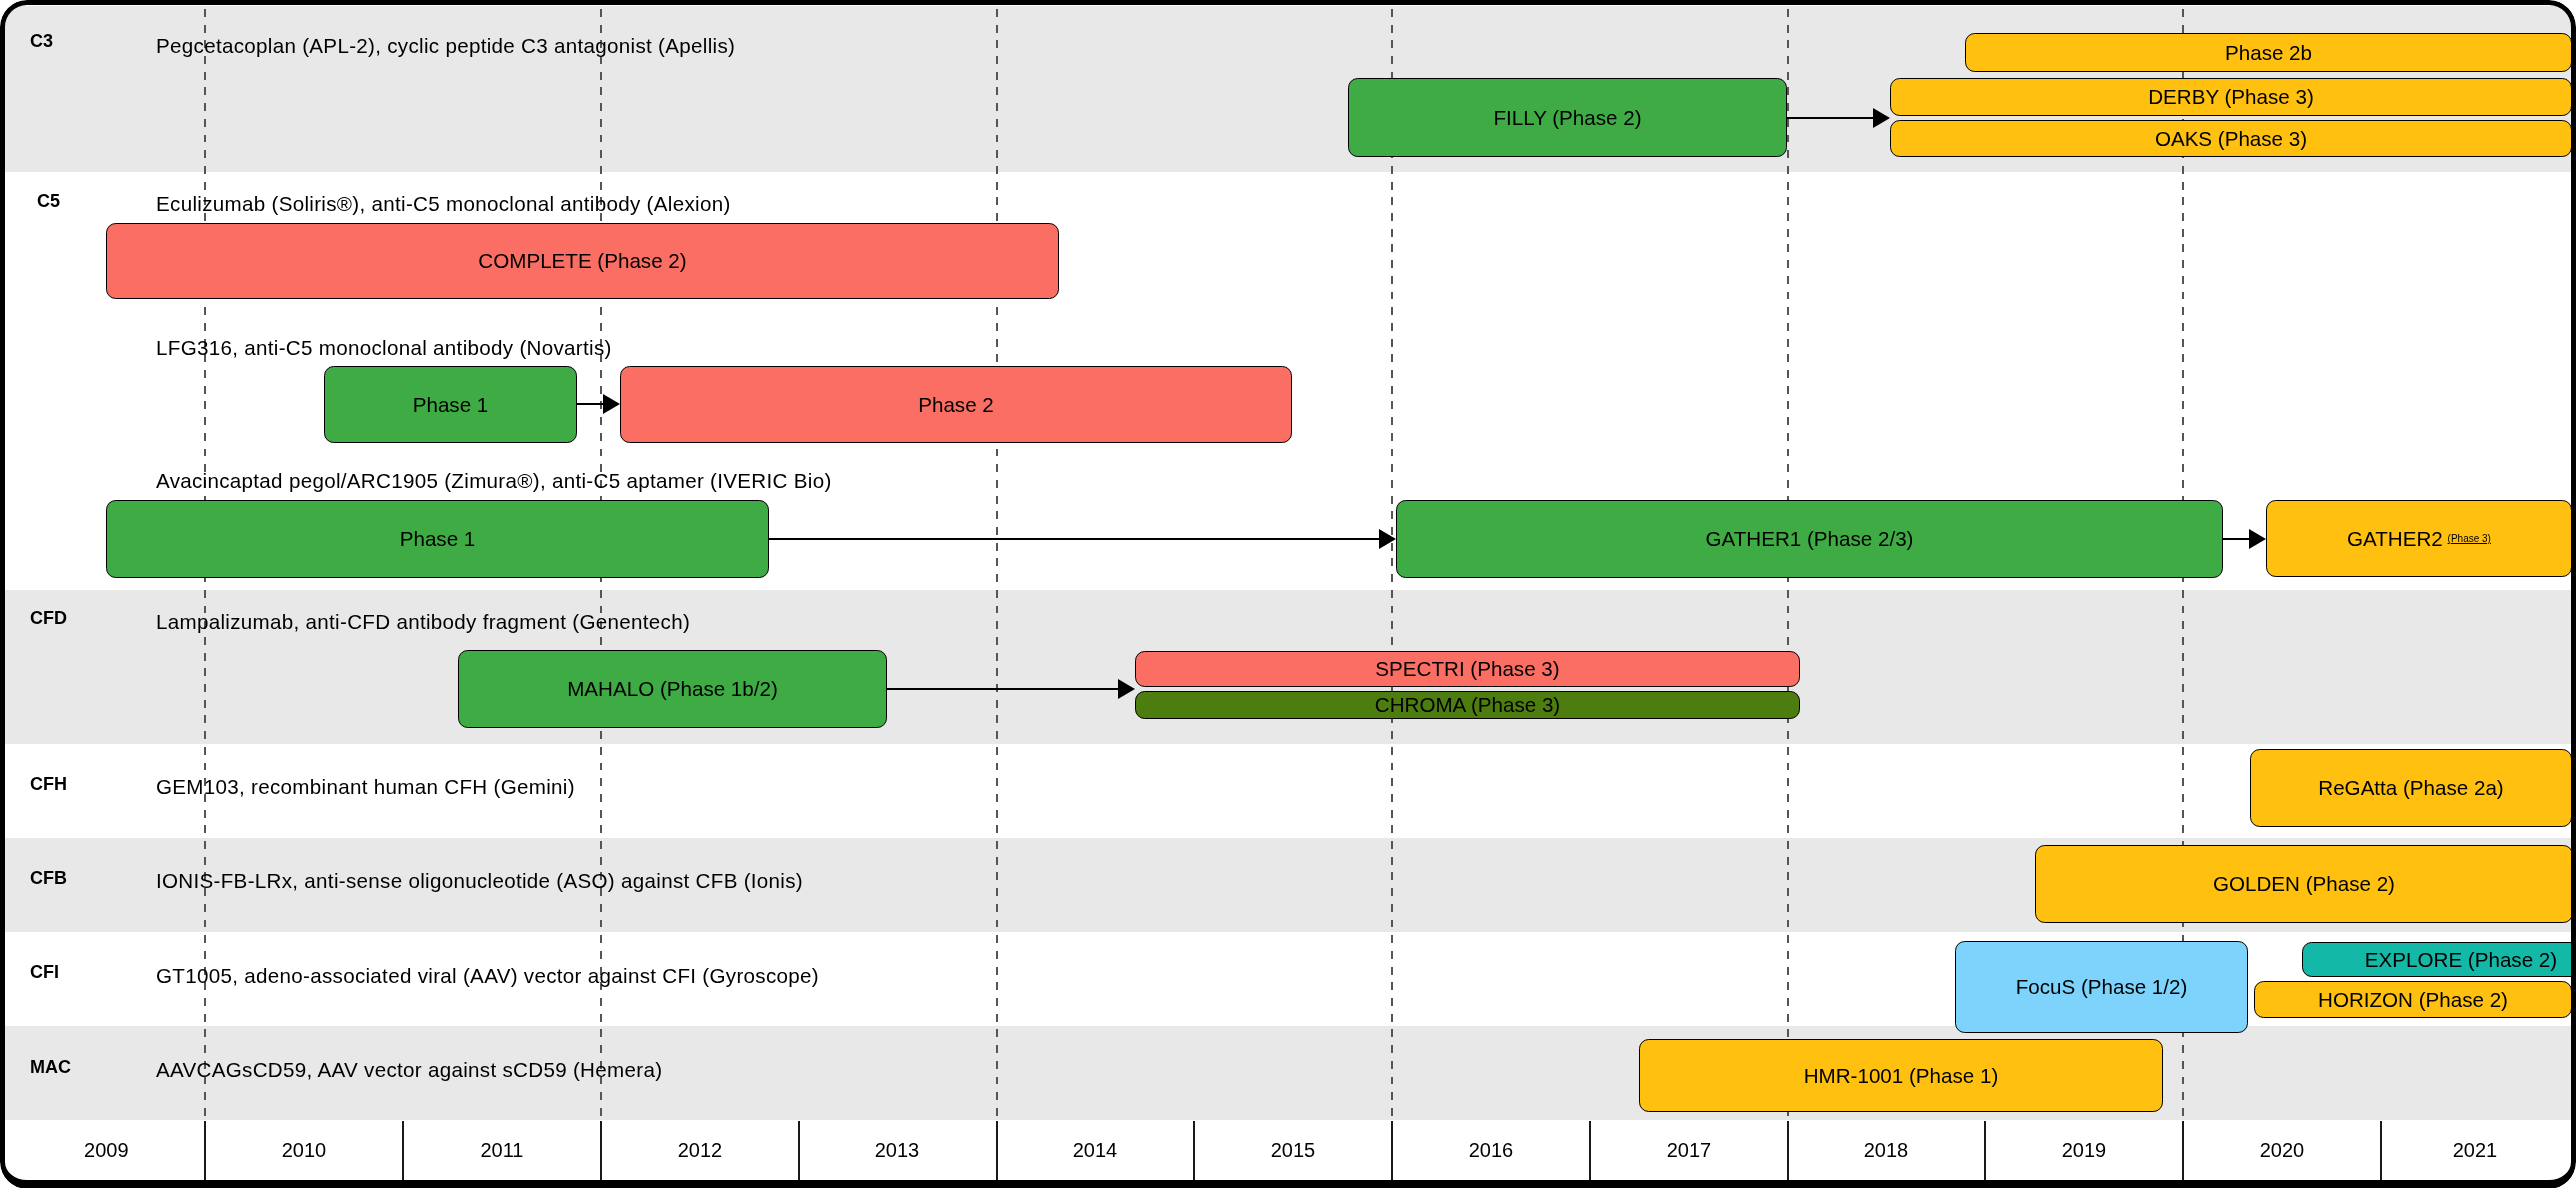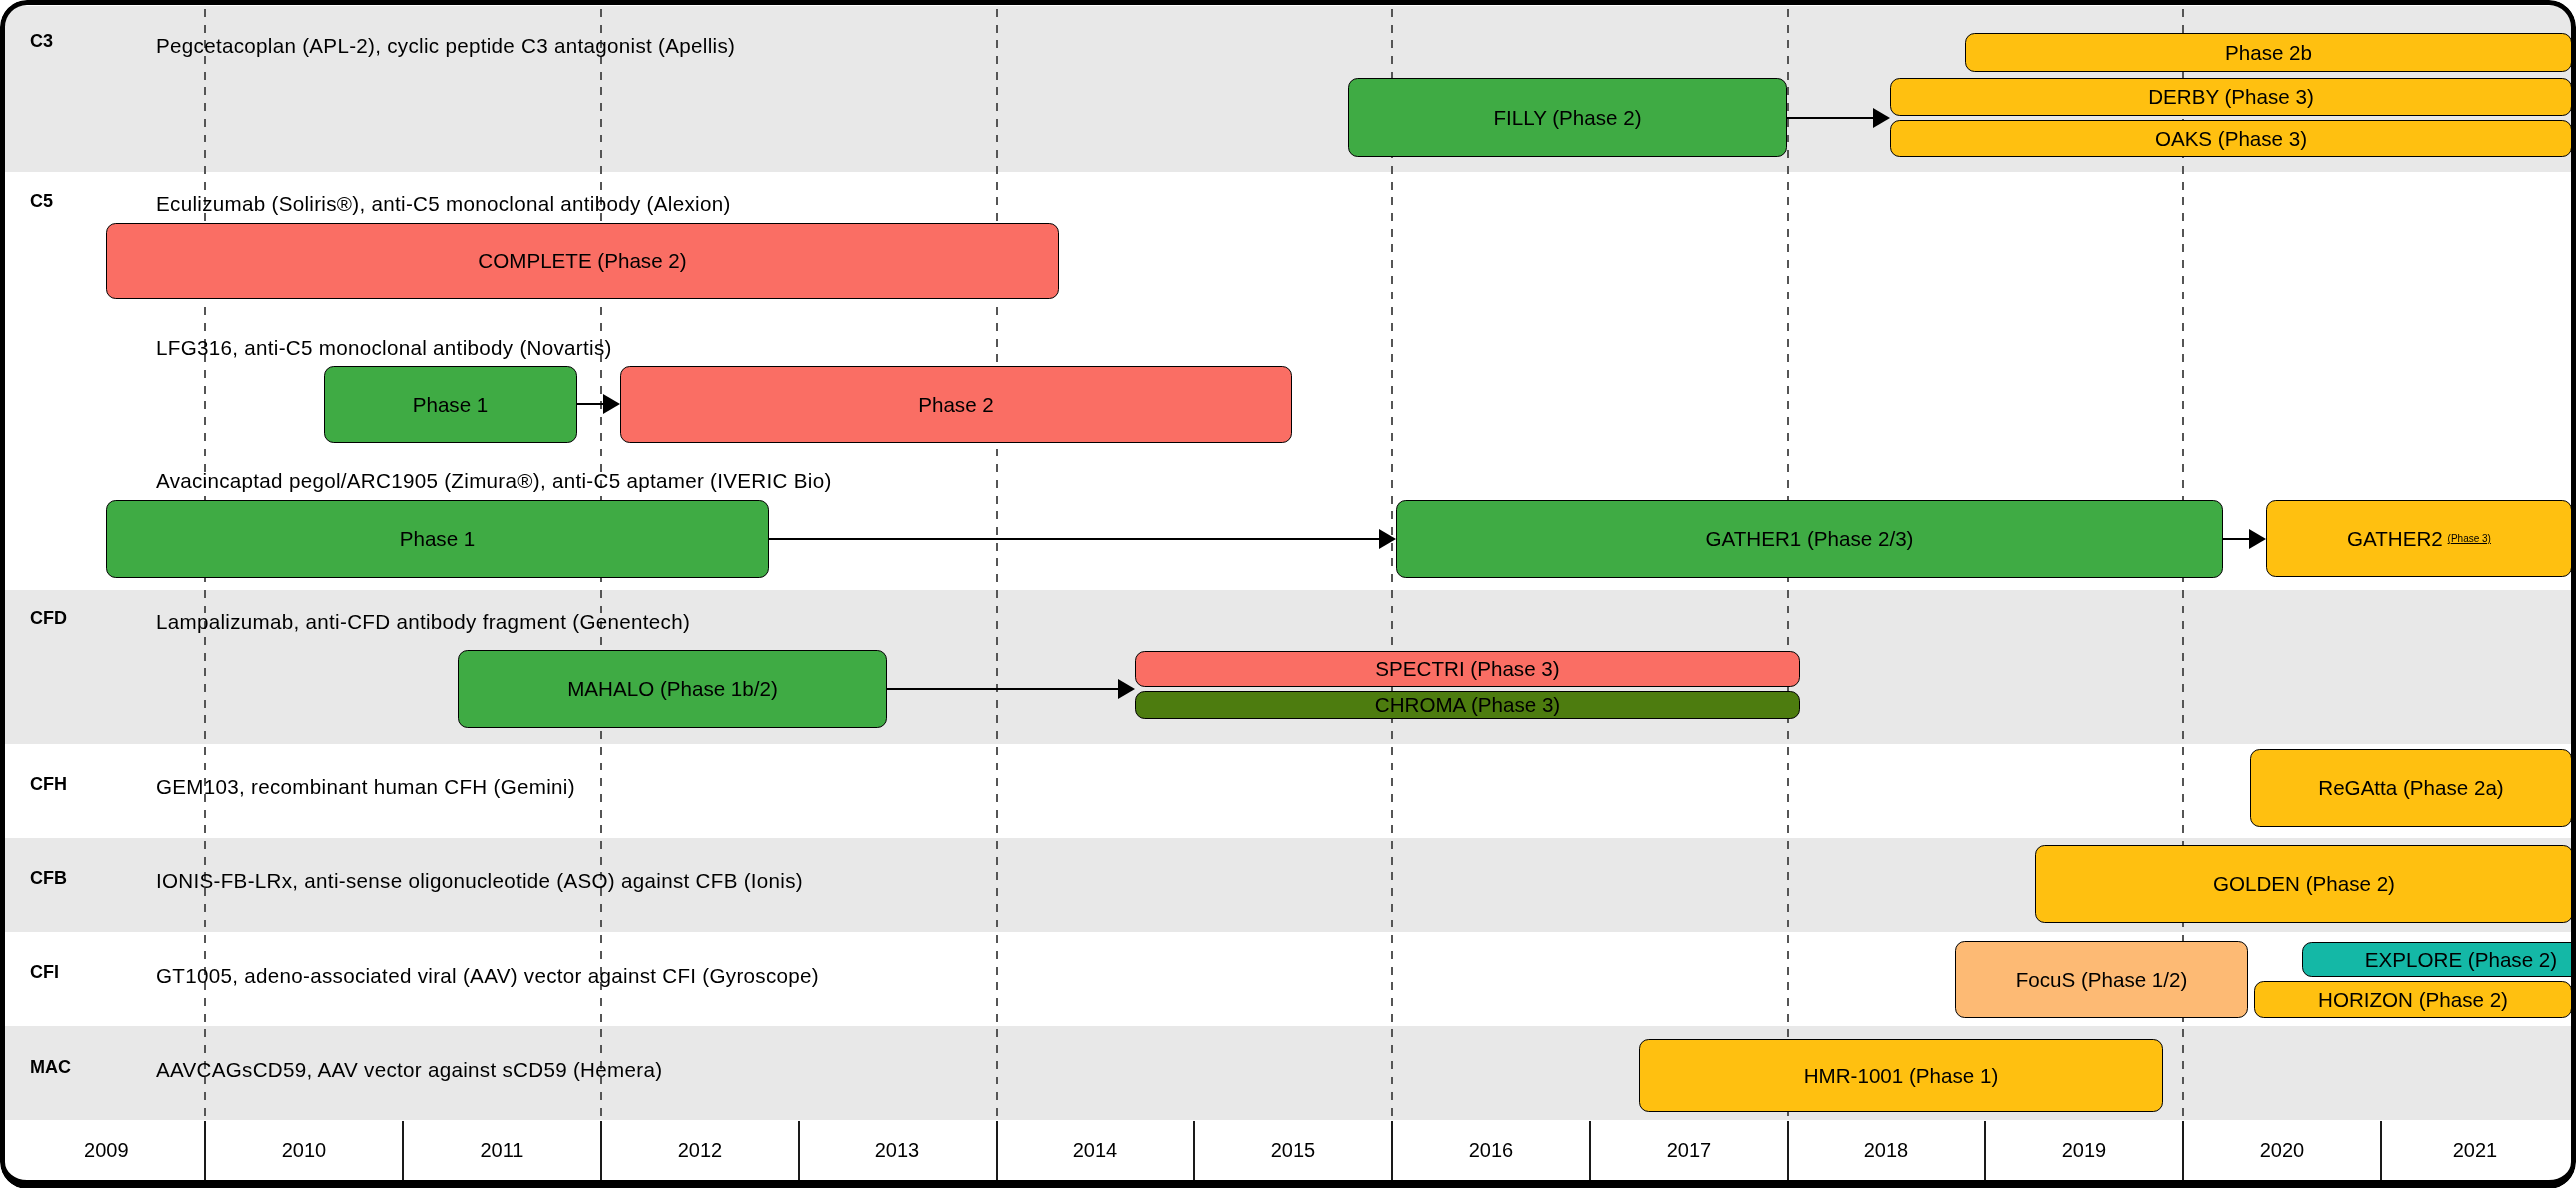--- a/index.html
+++ b/index.html
@@ -78,21 +78,21 @@
       </div>
       <div class="bar" style="left: 1890px; width: 682px; top: 78px; height: 38px; background: rgb(255, 192, 16);">
         <span>DERBY (Phase 3)</span>
       </div>
       <div class="bar" style="left: 1890px; width: 682px; top: 120px; height: 37px; background: rgb(255, 192, 16);">
         <span>OAKS (Phase 3)</span>
       </div>
       <div class="bar" style="left: 1348px; width: 439px; top: 78px; height: 79px; background: rgb(63, 171, 68);">
         <span>FILLY (Phase 2)</span>
       </div>
-      <div class="seclabel" style="top: 191px;">C5</div>
+      <div class="seclabel" style="top: 191px; margin-left: 7px;">C5</div>
       <div class="desc" style="top: 192px;">Eculizumab (Soliris®), anti-C5 monoclonal antibody (Alexion)</div>
       <div class="bar" style="left: 106px; width: 953px; top: 223px; height: 76px; background: rgb(250, 110, 100);">
         <span>COMPLETE (Phase 2)</span>
       </div>
       <div class="desc" style="top: 336px;">LFG316, anti-C5 monoclonal antibody (Novartis)</div>
       <div class="connector" style="left: 577px; top: 403px; width: 30px;"></div>
       <div class="arrowhead" style="left: 603px; top: 394px;"></div>
       <div class="bar" style="left: 324px; width: 253px; top: 366px; height: 77px; background: rgb(63, 171, 68);">
         <span>Phase 1</span>
       </div>
@@ -132,21 +132,21 @@
       <div class="bar" style="left: 2250px; width: 322px; top: 749px; height: 78px; background: rgb(255, 192, 16);">
         <span>ReGAtta (Phase 2a)</span>
       </div>
       <div class="seclabel" style="top: 868px;">CFB</div>
       <div class="desc" style="top: 869px;">IONIS-FB-LRx, anti-sense oligonucleotide (ASO) against CFB (Ionis)</div>
       <div class="bar" style="left: 2035px; width: 538px; top: 845px; height: 78px; background: rgb(255, 192, 16);">
         <span>GOLDEN (Phase 2)</span>
       </div>
       <div class="seclabel" style="top: 962px;">CFI</div>
       <div class="desc" style="top: 964px;">GT1005, adeno-associated viral (AAV) vector against CFI (Gyroscope)</div>
-      <div class="bar" style="left: 1955px; width: 293px; top: 941px; height: 77px; background: #fdba74;">
+      <div class="bar" style="left: 1955px; width: 293px; top: 941px; height: 92px; background: #7dd3fc;">
         <span>FocuS (Phase 1/2)</span>
       </div>
       <div class="bar" style="left: 2254px; width: 318px; top: 942px; height: 35px; background: #14b8a6; margin-left: 48px;">
         <span>EXPLORE (Phase 2)</span>
       </div>
       <div class="bar" style="left: 2254px; width: 318px; top: 981px; height: 37px; background: rgb(255, 192, 16);">
         <span>HORIZON (Phase 2)</span>
       </div>
       <div class="seclabel" style="top: 1057px;">MAC</div>
       <div class="desc" style="top: 1058px;">AAVCAGsCD59, AAV vector against sCD59 (Hemera)</div>

